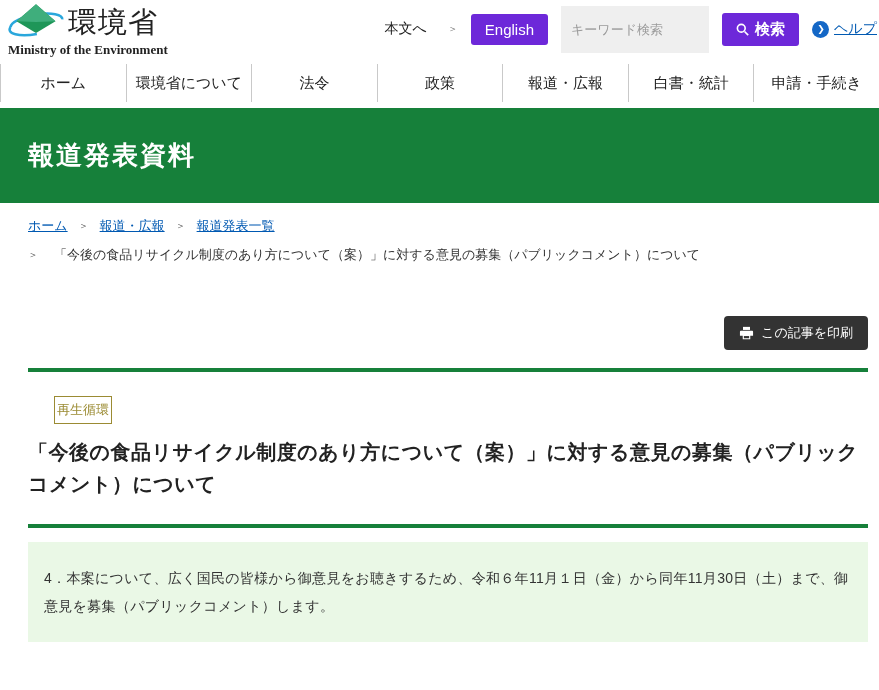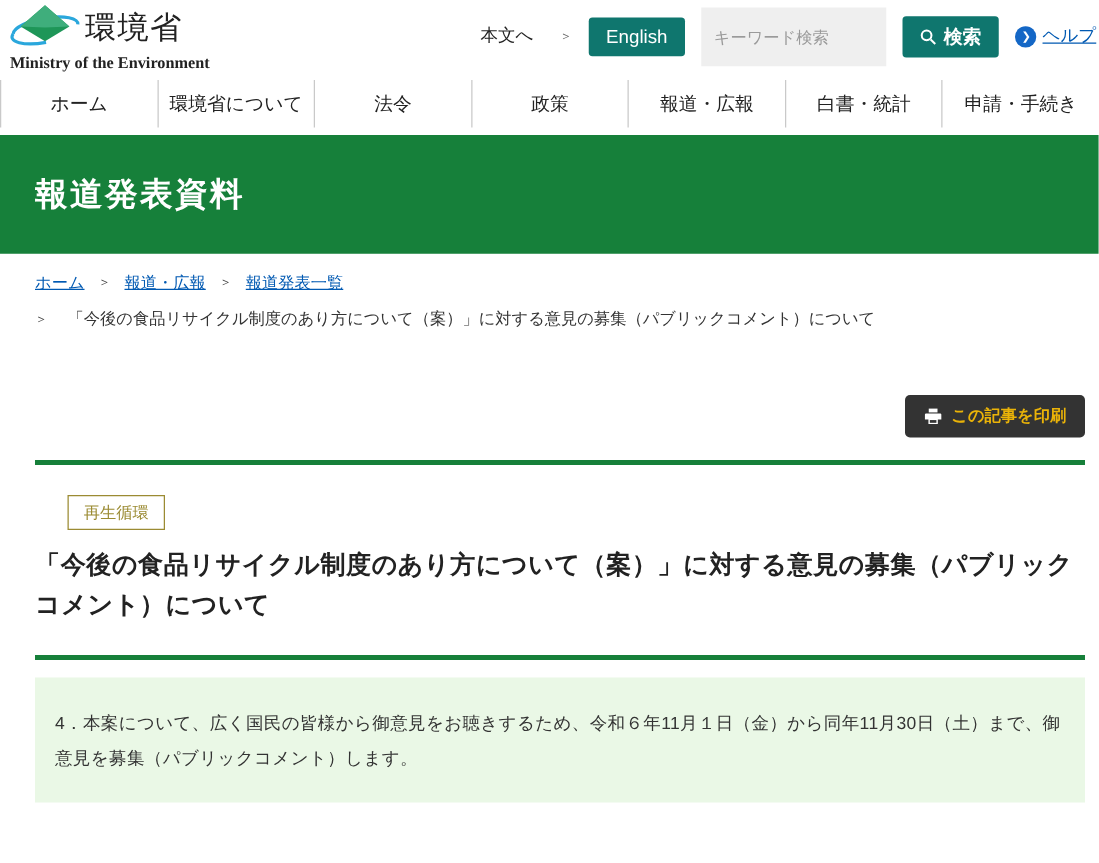--- a/index.html
+++ b/index.html
@@ -16,30 +16,30 @@
   .header {
     height: 58px;
     display: flex;
     align-items: center;
     justify-content: space-between;
     padding: 0 2px 0 8px;
     background: #fff;
   }
   .logo { display: flex; flex-direction: column; line-height: 1; }
   .logo-row { display: flex; align-items: center; gap: 4px; }
-  .logo-title { font-size: 25px; color: #222; letter-spacing: 1px; }
+  .logo-title { font-size: 29px; color: #222; letter-spacing: 1px; }
   .logo-subtitle {
     font-family: "Liberation Serif", "DejaVu Serif", serif;
     font-weight: bold; font-size: 13px; color: #222; margin-top: 1px;
   }
   .header-right { display: flex; align-items: center; gap: 13px; }
   .skip-link { font-size: 14px; color: #222; text-decoration: none; display: flex; align-items: center; gap: 21px; }
   .skip-chevron { font-size: 10px; color: #666; }
   .btn-dark {
-    background: #0f766e; color: #fff; border: none; border-radius: 3px;
+    background: #6d28d9; color: #fff; border: none; border-radius: 3px;
     font-size: 15px; padding: 7px 14px; cursor: pointer;
     display: inline-flex; align-items: center; gap: 6px;
     font-family: inherit;
   }
   .search-input {
     width: 148px; height: 47px; border: none; background: #efefef;
     padding: 0 10px; font-size: 13px; font-family: inherit; color: #333;
   }
   .search-input::placeholder { color: #9a9a9a; }
   .help { display: flex; align-items: center; gap: 5px; text-decoration: none; }
@@ -66,31 +66,31 @@
   .breadcrumb { margin: 14px 10px 0 28px; font-size: 13px; }
   .breadcrumb-row1 { display: flex; align-items: center; }
   .breadcrumb a { color: #0059b2; text-decoration: underline; }
   .crumb-sep { color: #444; font-size: 10px; margin: 0 11px; }
   .breadcrumb-row2 { margin-top: 11px; display: flex; align-items: flex-start; }
   .crumb-sep2 { color: #444; font-size: 10px; margin-top: 2px; }
   .crumb-current { color: #333; margin-left: 16px; }
   
   .print-row { display: flex; justify-content: flex-end; margin: 52px 11px 0 0; }
   .print-btn {
-    background: #333; color: #eab308; border: none; border-radius: 4px;
+    background: #333; color: #ffffff; border: none; border-radius: 4px;
     font-size: 13px; padding: 8px 15px; display: inline-flex; align-items: center;
-    gap: 7px; cursor: pointer; font-family: inherit; font-weight: bold;
+    gap: 7px; cursor: pointer; font-family: inherit; font-weight: normal;
   }
   
   .rule { height: 4px; background: #16803a; margin: 18px 11px 0 28px; }
   .meta-row { display: flex; align-items: center; margin: 24px 11px 0 28px; }
   .date { font-size: 16px; color: #333; }
   .badge {
     margin-left: 26px; border: 1px solid #9b8b33; color: #9b8b33;
-    font-size: 13px; padding: 4px 12px; background: #fff;
+    font-size: 13px; padding: 4px 2px; background: #fff;
   }
   .article-title {
     margin: 12px 11px 0 28px; font-size: 20px; font-weight: bold;
     color: #222; line-height: 1.6; letter-spacing: 0.5px;
   }
   .note-box {
     margin: 14px 11px 0 28px; background: #eaf8e6; padding: 22px 16px;
   }
   .note-box p { font-size: 14px; line-height: 2; color: #333; letter-spacing: 0.3px; }
   .note-box p + p { margin-top: 22px; }

